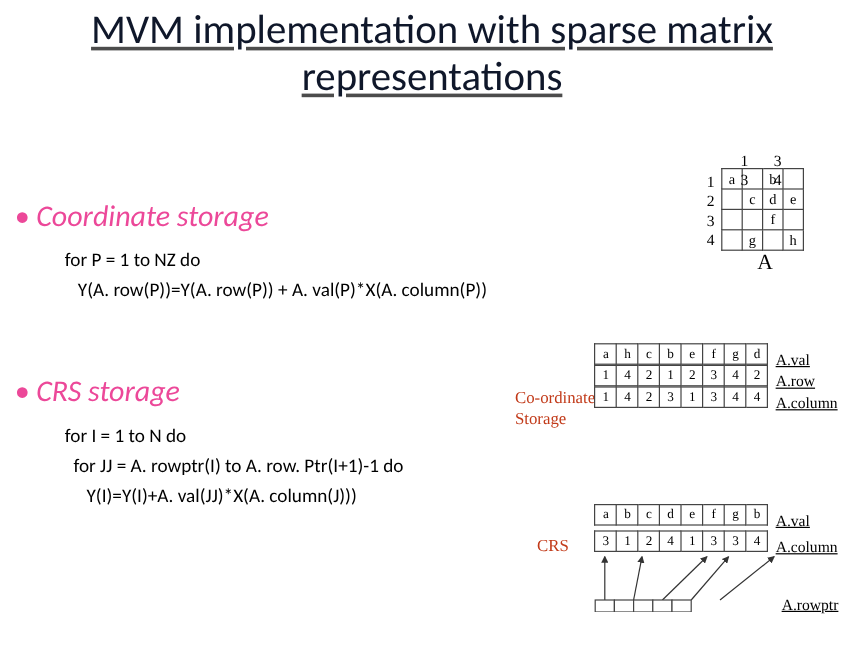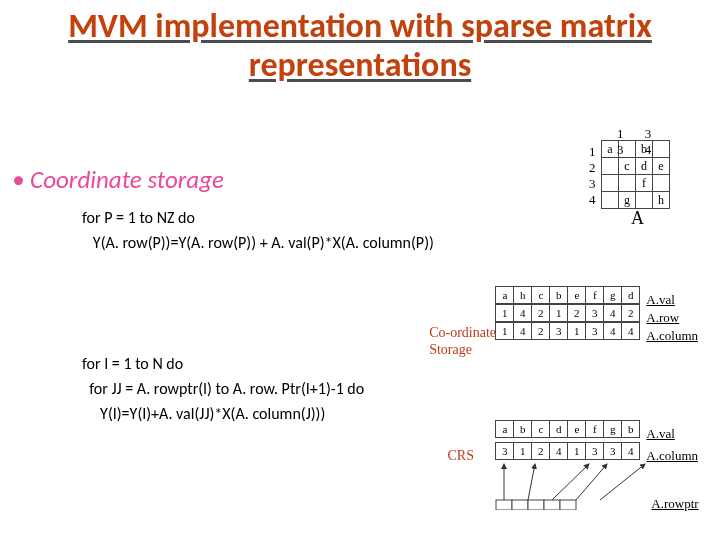--- a/index.html
+++ b/index.html
@@ -18,23 +18,23 @@
     height: 540px;
     box-sizing: border-box;
   }
   .title {
     position: absolute;
     top: 6px;
     left: 0;
     width: 100%;
     text-align: center;
     font-size: 34px;
-    font-weight: 700;
+    font-weight: 400;
     line-height: 1.15;
-    color: #c2410c;
+    color: #0f172a;
     text-decoration: underline;
     text-decoration-color: rgba(0,0,0,0.7);
     text-underline-offset: 3px;
   }
   .bullet {
     position: absolute;
     left: 12px;
     font-size: 25px;
     font-weight: 400;
     color: #ec4899;
@@ -43,21 +43,20 @@
   .bullet::before {
     content: "• ";
   }
   .code {
     position: absolute;
     left: 54px;
     font-size: 16px;
     line-height: 1.55;
     font-weight: 400;
     white-space: pre;
-    margin-left: 28px;
   }
   
   .matrix {
     position: absolute;
     top: 140px;
     right: 50px;
     font-family: "Times New Roman", serif;
     font-size: 13px;
   }
   .matrix .cols {
@@ -155,20 +154,21 @@
 <body>
 
 <div class="slide">
 
   <div class="title">MVM implementation with sparse matrix representations</div>
 
   <div class="bullet" style="top:164px">Coordinate storage</div>
   <div class="code" style="top:206px">for P = 1 to NZ do
    Y(A. row(P))=Y(A. row(P)) + A. val(P)*X(A. column(P))</div>
 
+  <div class="bullet" style="top:310px">CRS storage</div>
   <div class="code" style="top:352px">for I = 1 to N do
   for JJ = A. rowptr(I) to A. row. Ptr(I+1)-1 do
      Y(I)=Y(I)+A. val(JJ)*X(A. column(J)))</div>
 
   <div class="matrix">
     <div class="cols">1 3 3 4</div>
     <div class="rows">
       <div>1</div>
       <div>2</div>
       <div>3</div>

